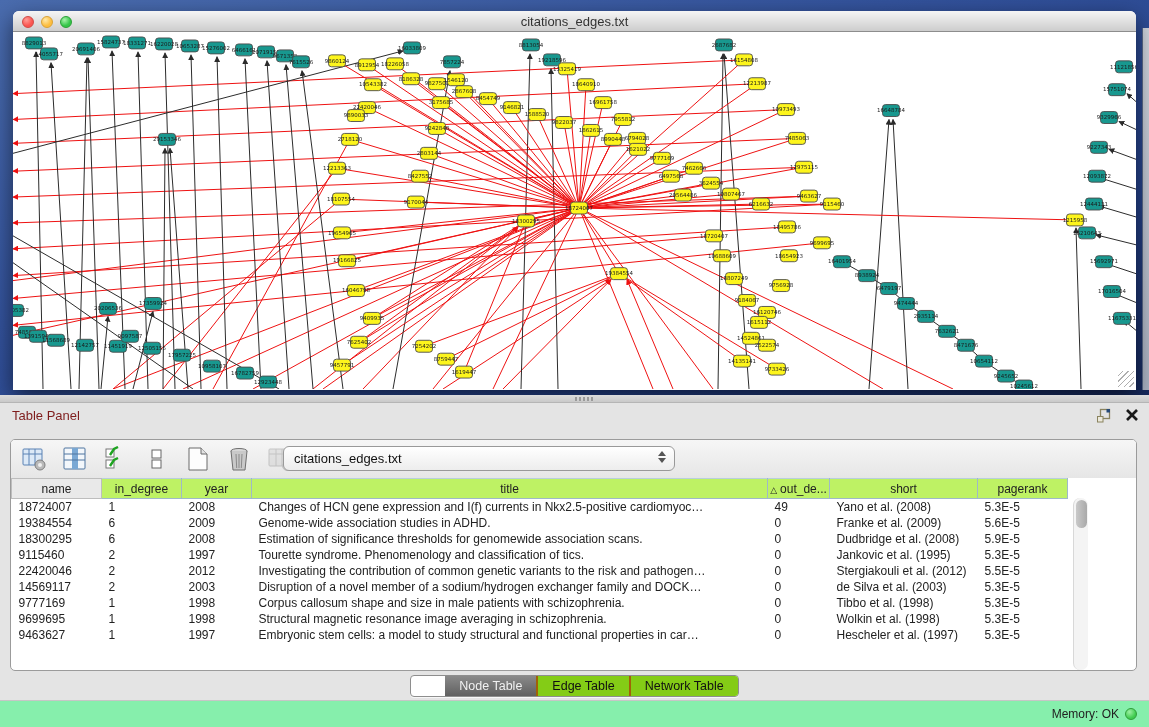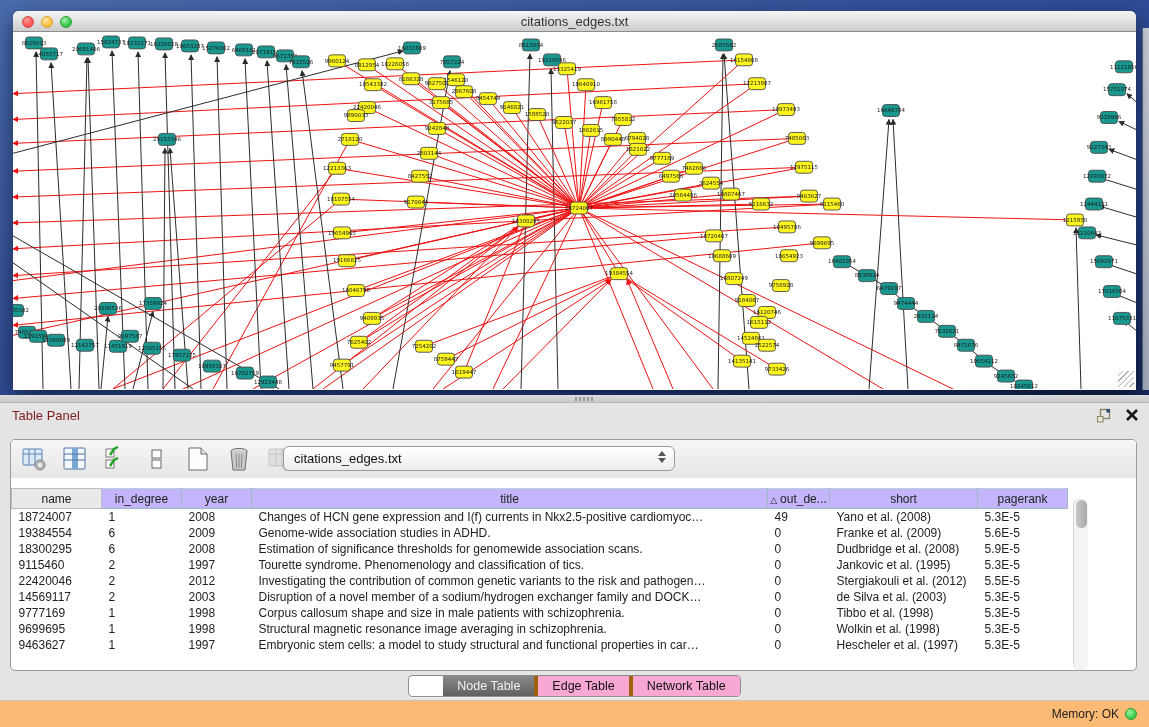--- a/index.html
+++ b/index.html
@@ -43,42 +43,42 @@
   .tb-icon { width:30px; height:30px; display:flex; align-items:center; justify-content:center; }
   .fx { font-family:"DejaVu Serif", serif; font-style:italic; font-weight:bold; font-size:15px; color:#222; }
   .dropdown { position:absolute; left:272px; top:6px; width:392px; height:25px;
     background:linear-gradient(180deg,#ffffff,#ededed); border:1px solid #999; border-radius:6px; }
   .dropdown .val { position:absolute; left:10px; top:4px; font-size:13px; color:#111; }
   .dd-arrows { position:absolute; right:8px; top:4px; display:flex; flex-direction:column; gap:2px; }
   .dd-arrows i { display:block; width:0; height:0; border-left:4px solid transparent; border-right:4px solid transparent; }
   .dd-arrows i.up { border-bottom:5px solid #555; }
   .dd-arrows i.dn { border-top:5px solid #555; }
 
-  table.grid { border-collapse:collapse; table-layout:fixed; width:1056px;margin-top:10px; }
+  table.grid { border-collapse:collapse; table-layout:fixed; width:1056px; }
   .grid th { height:20px; font-size:12px; font-weight:normal; color:#222; text-align:center;
-    background:#c4b5fd; border:1px solid #9fb9c8; border-top:1px solid #b8cfdb; }
+    background:#bef264; border:1px solid #9fb9c8; border-top:1px solid #b8cfdb; }
   .grid th.plain { background:#e9e9e9; border-color:#bdbdbd; }
   .grid td { height:16px; font-size:12px; color:#222; padding-left:7px;
     white-space:nowrap; overflow:hidden; background:#fff; }
   .sort-tri { font-size:9px; margin-right:3px; }
   .vscroll { position:absolute; left:1062px; top:58px; width:15px; height:172px;
     background:#f4f4f4; border-left:1px solid #d8d8d8; border-radius:7px; }
   .vscroll .thumb { position:absolute; left:2px; top:2px; width:11px; height:28px;
     background:linear-gradient(90deg,#c9c9c9,#a9a9a9); border-radius:6px; }
 
   .tabsbar { position:absolute; left:0; top:280px; width:1149px; text-align:center; }
   .seg { display:inline-flex; border:1px solid #8e8e8e; border-radius:4px; overflow:hidden;
     background:#fff; box-shadow:0 1px 0 rgba(255,255,255,.7);padding-left:34px; }
   .seg button { font-family:"Liberation Sans",sans-serif; font-size:12.5px; padding:3px 14px;
-    border:none; background:#f9a8d4; color:#111; border-left:4px solid #a16207; cursor:default; }
+    border:none; background:#84cc16; color:#111; border-left:2px solid #a16207; cursor:default; }
   .seg button:first-child { border-left:none; }
   .seg button.sel { background:linear-gradient(180deg,#8a8a8a,#606060); color:#f1f1f1; }
 
   .statusbar { position:absolute; left:0; top:305px; width:1149px; height:27px;
-    border-top:1px solid #c6c6c6; background:#fdba74; }
+    border-top:1px solid #c6c6c6; background:#86efac; }
   .memory { position:absolute; right:12px; top:6px; display:flex; align-items:center; gap:6px;
     font-size:12px; color:#222; }
   .memdot { width:12px; height:12px; border-radius:50%;
     background:radial-gradient(circle at 35% 30%, #9cf0a4, #3fcb4e 65%); border:1px solid #2e9e39; }
 
   svg text { font-family:"DejaVu Sans", sans-serif; }
 </style>
 </head>
 <body>
 

